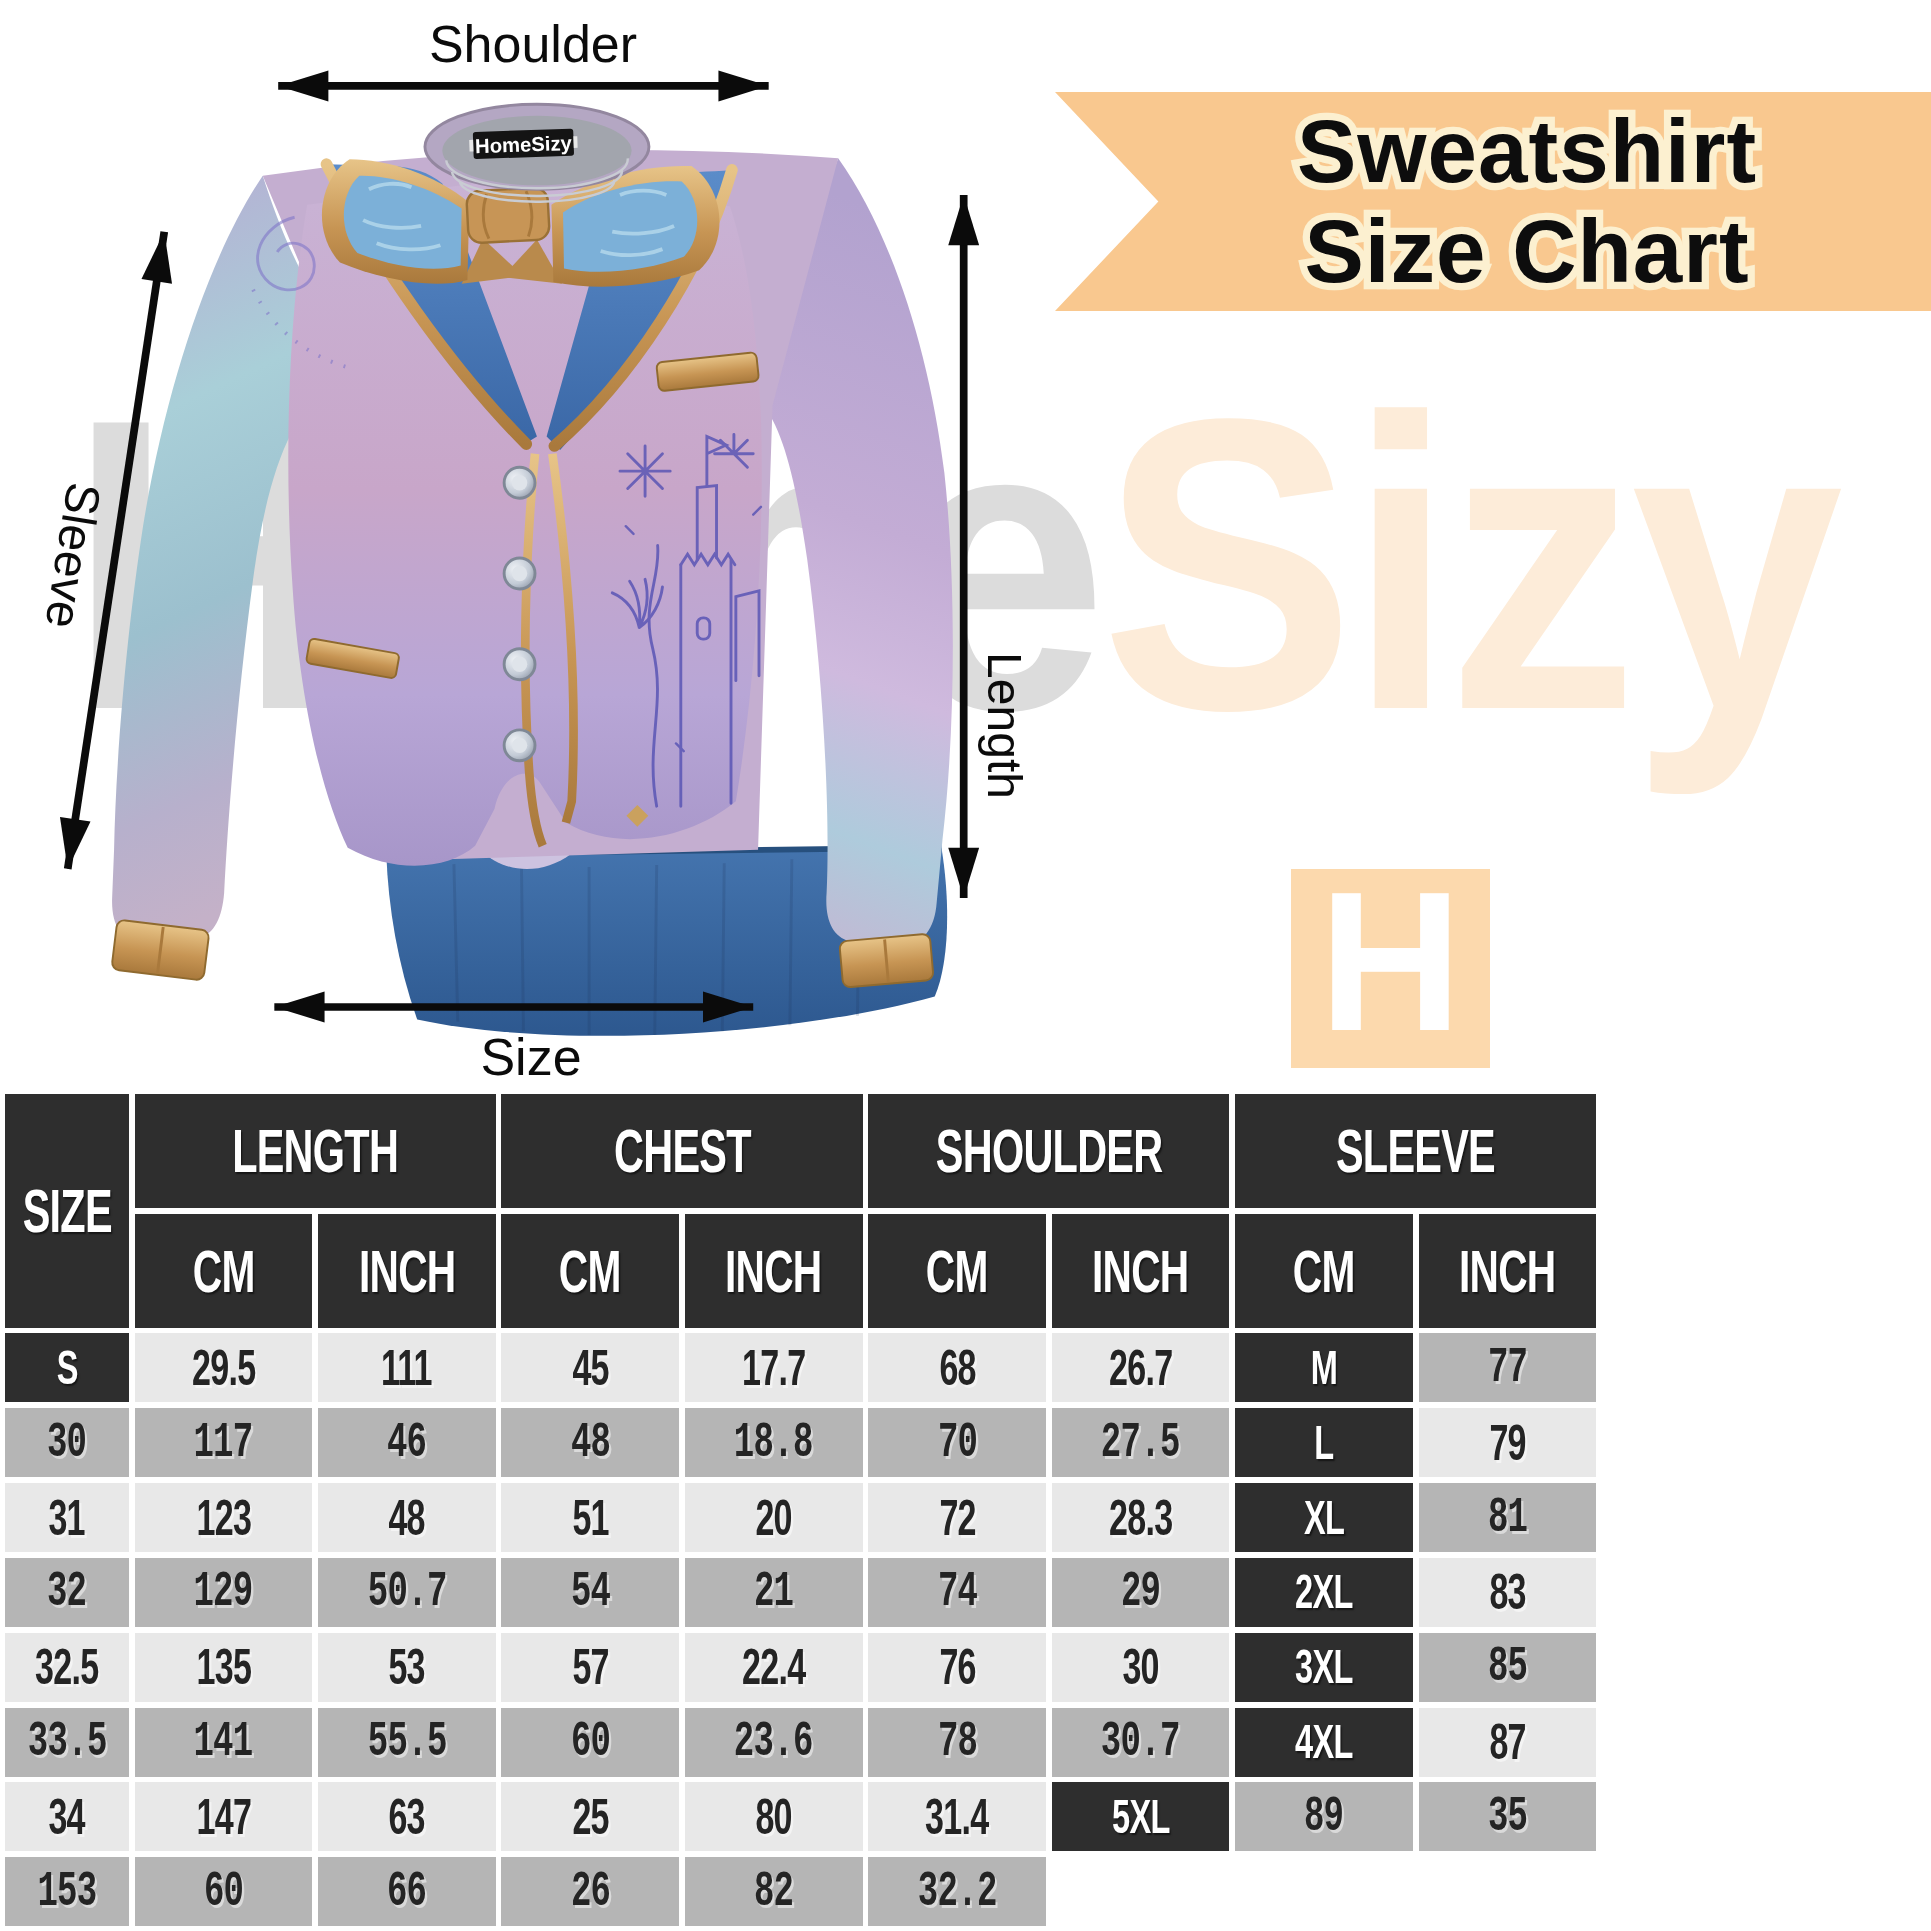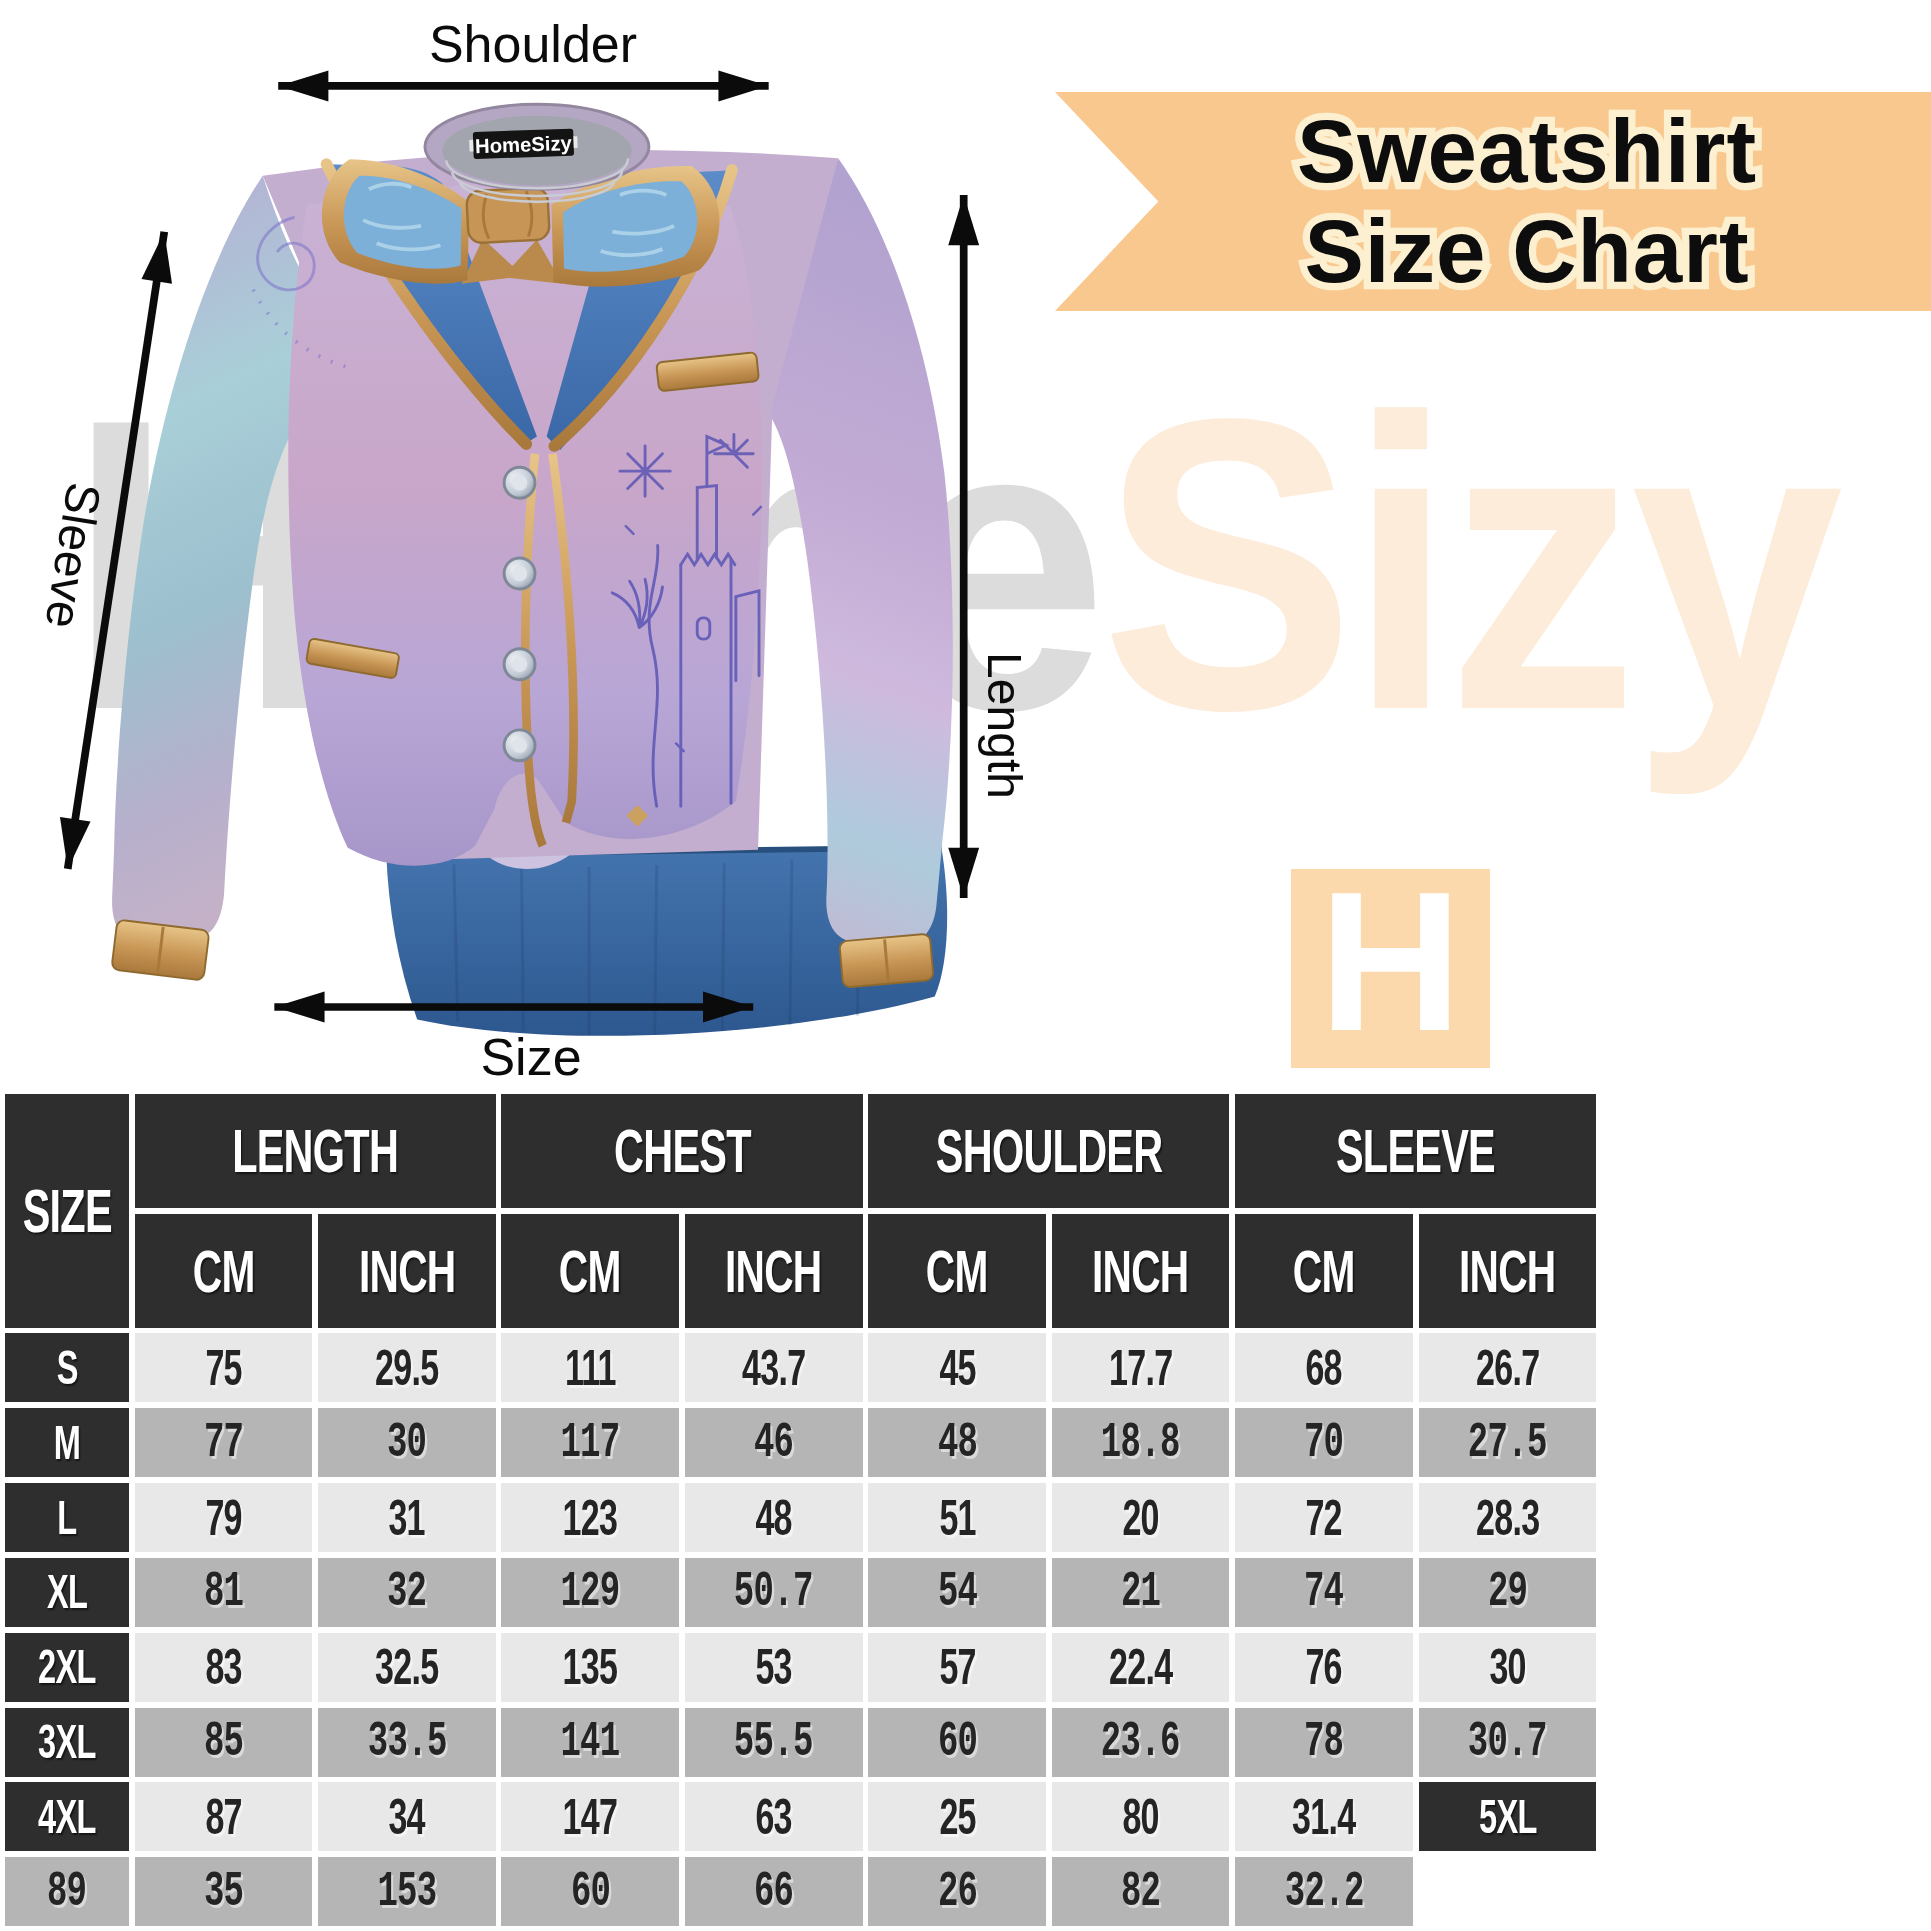--- a/index.html
+++ b/index.html
@@ -312,30 +312,24 @@
         </div>
       <div class="cell dark unit" style="grid-column:9">
           <span class="cnd">INCH</span>
         </div>
     </div>
     <div class="tbl-body">
         <div class="cell dark rowlabel">
           <span class="cnd">S</span>
         </div>
         <div class="cell val light">
-          <span class="cnd">75</span>
-        </div>
-        <div class="cell val light">
           <span class="cnd">29.5</span>
         </div>
         <div class="cell val light">
           <span class="cnd">111</span>
-        </div>
-        <div class="cell val light">
-          <span class="cnd">43.7</span>
         </div>
         <div class="cell val light">
           <span class="cnd">45</span>
         </div>
         <div class="cell val light">
           <span class="cnd">17.7</span>
         </div>
         <div class="cell val light">
           <span class="cnd">68</span>
         </div>

